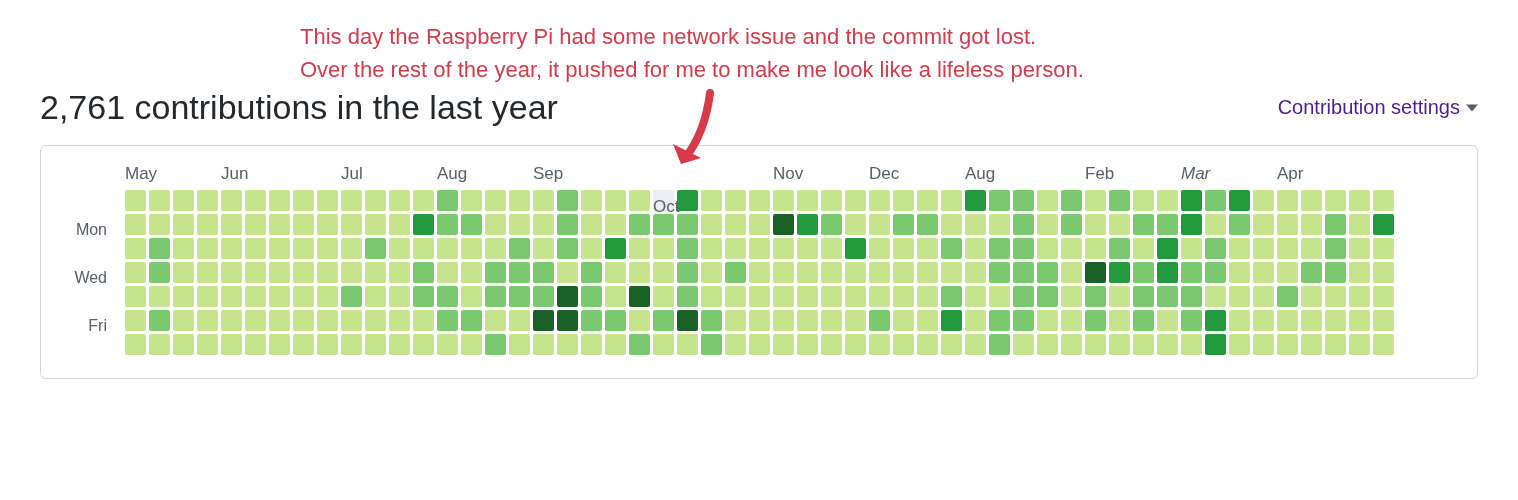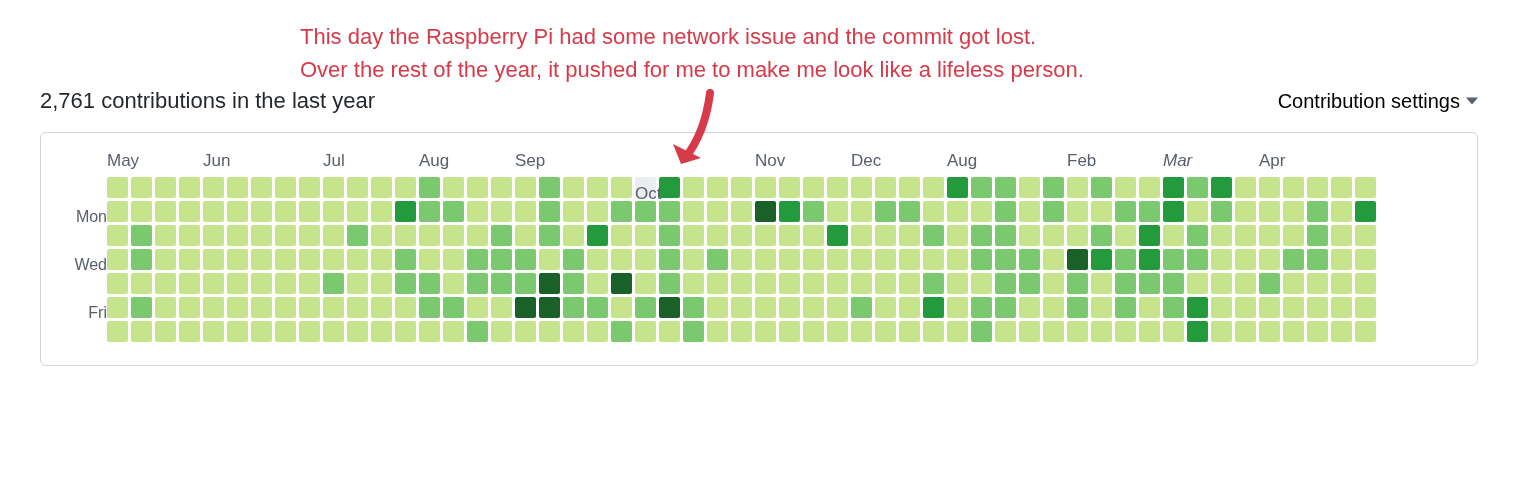--- a/index.html
+++ b/index.html
@@ -1,26 +1,26 @@
 <!DOCTYPE html>
 <html><head>
 <meta charset="utf-8">
 <style>
   html,body{margin:0;padding:0;font-family:-apple-system,BlinkMacSystemFont,"Segoe UI",Helvetica,Arial,sans-serif;color:#24292e;background:#fff;}
   .wrap{width:1518px;height:500px;position:relative;box-sizing:border-box;padding:20px 40px 0 40px;}
   .annotation{position:absolute;left:300px;top:22px;color:#d73a49;font-size:22px;line-height:1.4;font-weight:400;}
   .annotation .l2{margin-top:2px;}
   .arrow{position:absolute;left:655px;top:88px;pointer-events:none;}
   .header-row{display:flex;justify-content:space-between;align-items:center;margin-top:68px;}
-  h2{font-size:22px;font-weight:400;margin:0;color:#24292e;}
-  .settings{font-size:20px;color:#000000;cursor:pointer;display:flex;align-items:center;gap:6px;}
+  h2{font-size:34px;font-weight:400;margin:0;color:#24292e;}
+  .settings{font-size:20px;color:#4c1d95;cursor:pointer;display:flex;align-items:center;gap:6px;}
   .settings svg{width:12px;height:12px;}
   .card{border:1px solid #d1d5da;border-radius:6px;margin-top:18px;padding:18px 20px 16px 20px;}
   .graph-area{display:flex;}
-  .day-labels{display:flex;flex-direction:column;justify-content:flex-start;margin-top:30px;margin-right:0;width:46px;text-align:right;}
+  .day-labels{display:flex;flex-direction:column;justify-content:flex-start;margin-top:30px;margin-right:18px;width:46px;text-align:right;}
   .day-labels span{font-size:16px;color:#586069;height:24px;line-height:24px;}
   .day-labels .blank{visibility:hidden;}
   .grid-col{display:flex;flex-direction:column;}
   .months{display:flex;margin-left:0;height:26px;}
   .months span{font-size:17px;color:#586069;}
   .weeks{display:flex;gap:3px;}
   .week{display:flex;flex-direction:column;gap:3px;}
   .cell{width:21px;height:21px;border-radius:2px;}
   .c0{background:#ebedf0;}
   .c1{background:#c6e48b;}

